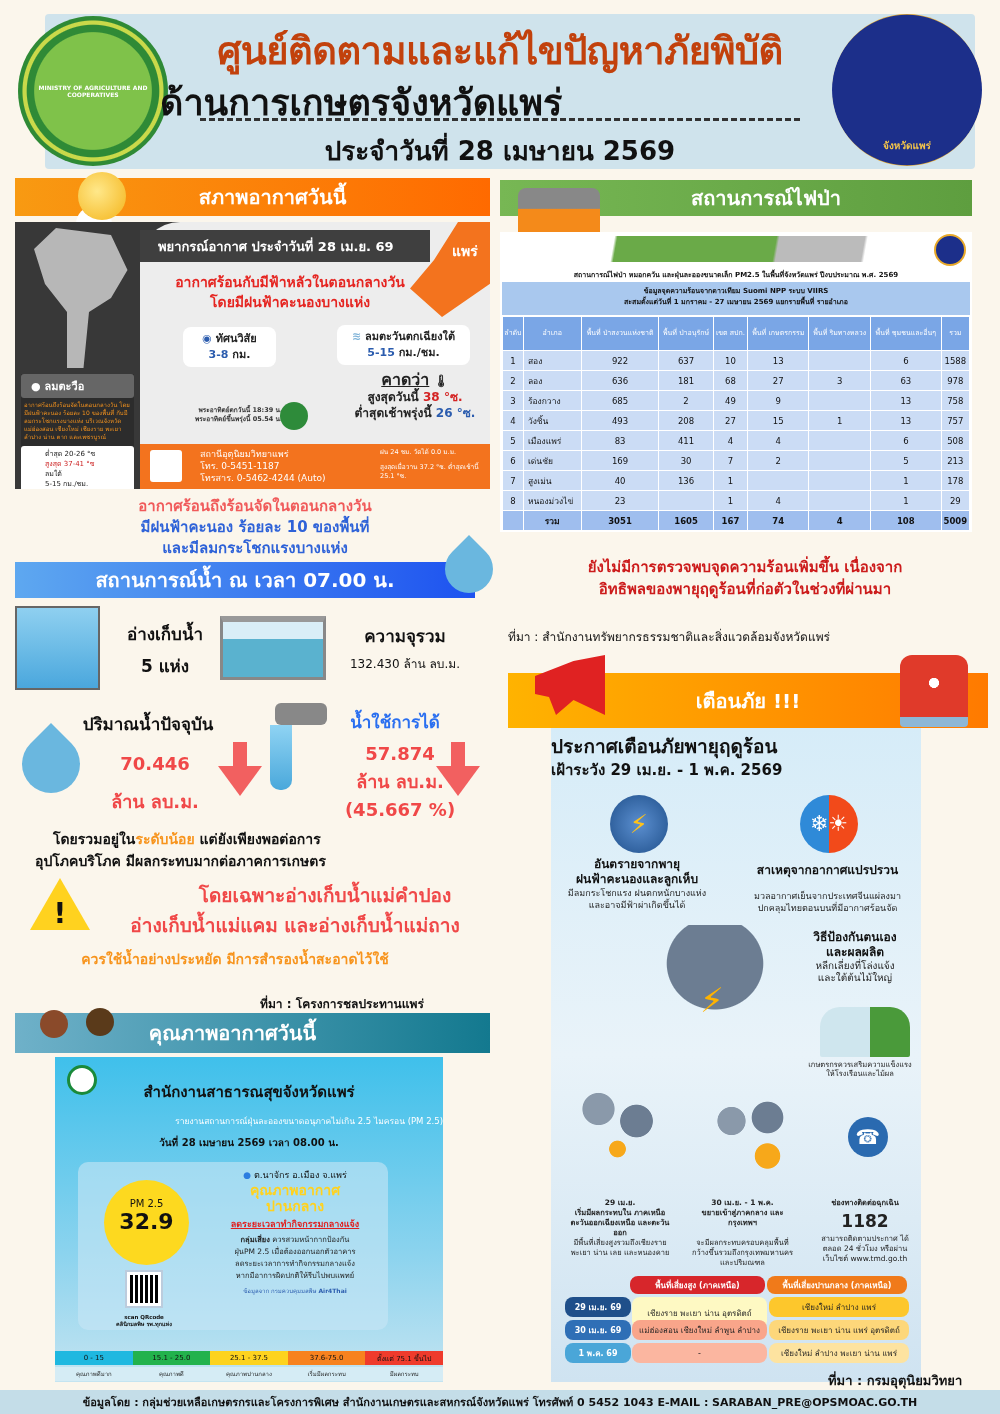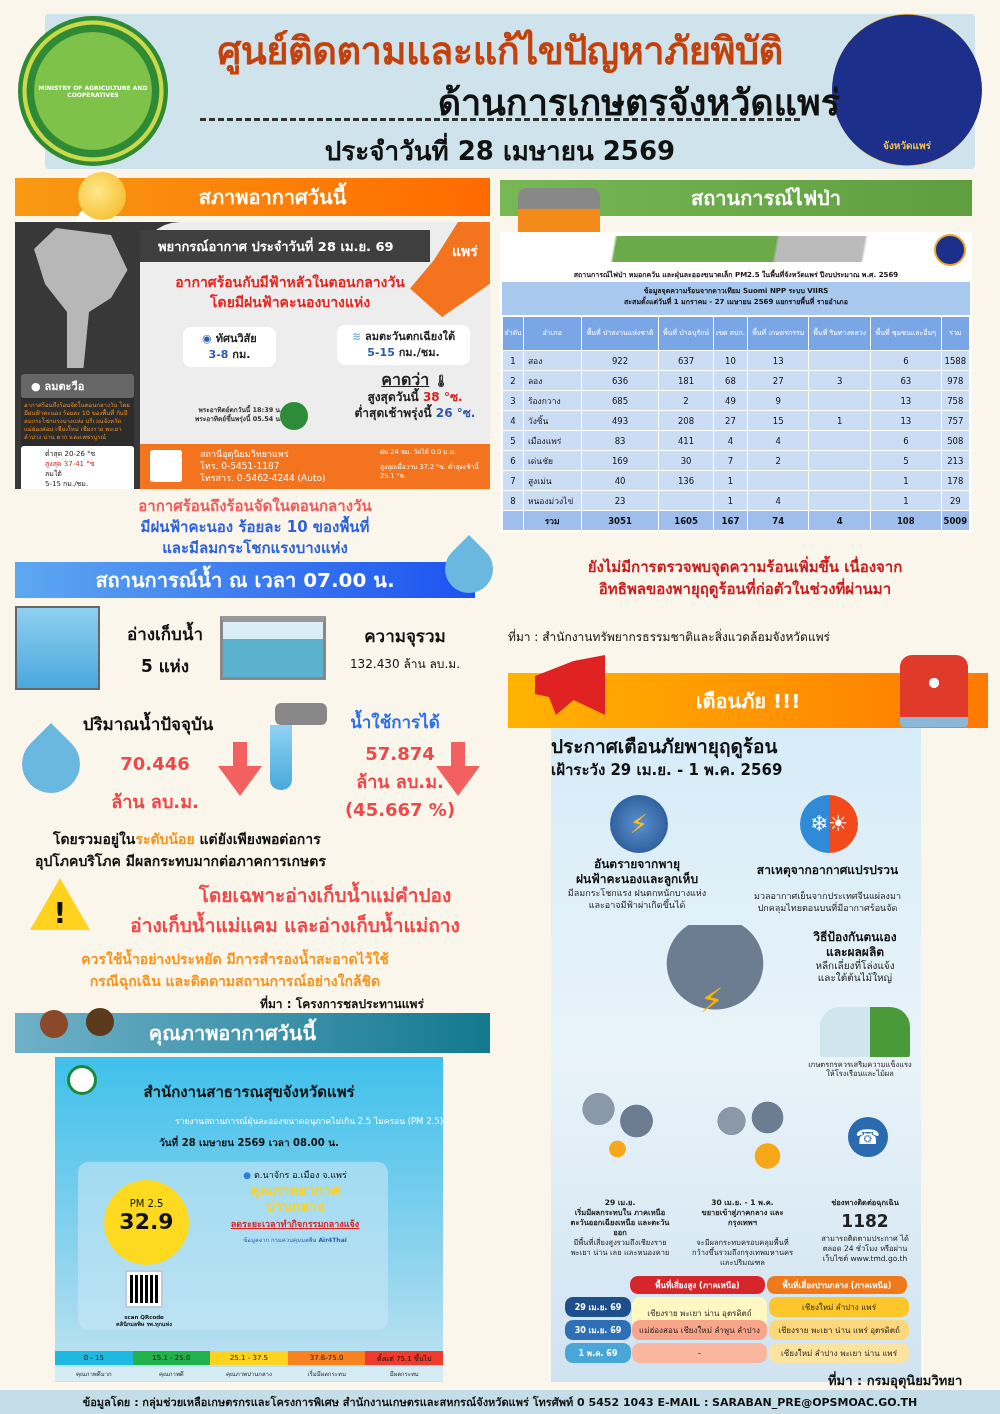--- a/index.html
+++ b/index.html
@@ -4,21 +4,21 @@
 <style>
 *{box-sizing:border-box;margin:0;padding:0}
 body{width:1000px;height:1414px;background:#fbf6ec;font-family:"DejaVu Sans",sans-serif;position:relative;overflow:hidden;color:#111}
 .abs{position:absolute}
 
 .hdr{left:45px;top:14px;width:930px;height:155px;background:#cfe3ec;border-radius:4px}
 .logo{border-radius:50%;display:flex;align-items:center;justify-content:center;text-align:center;font-size:9px;font-weight:bold}
 .logo-l{left:18px;top:16px;width:150px;height:150px;background:radial-gradient(circle,#7fc24a 0 55%,#2f8a36 56% 62%,#c9d94a 63% 66%,#2f8a36 67%);color:#fff}
 .logo-r{left:832px;top:14px;width:150px;height:152px;background:radial-gradient(circle,#1c2f8a 0 70%,#e8a92a 71% 76%,#1c2f8a 77%);color:#f3c44a}
 .title1{left:160px;top:20px;width:680px;text-align:center;font-size:38px;font-weight:bold;color:#c2410c;letter-spacing:-0.5px}
-.title2{left:160px;top:74px;width:680px;text-align:right;font-size:36px;font-weight:bold;color:#111}
+.title2{left:160px;top:74px;width:680px;text-align:left;font-size:36px;font-weight:bold;color:#111}
 .dash{left:200px;top:118px;width:600px;border-top:3px dashed #333}
 .title3{left:160px;top:130px;width:680px;text-align:center;font-size:26px;font-weight:bold;color:#111}
 
 .bar{color:#fff;font-size:20px;font-weight:bold;display:flex;align-items:center;justify-content:center}
 .bar-orange{left:15px;top:178px;width:475px;height:38px;background:linear-gradient(90deg,#f89a12,#ff6a00)}
 .bar-green{left:500px;top:180px;width:472px;height:36px;background:linear-gradient(90deg,#77b754,#5e9e3f)}
 .bar-blue{left:15px;top:562px;width:460px;height:36px;background:linear-gradient(90deg,#5ea8f0,#1d52f0)}
 .bar-teal{left:15px;top:1013px;width:475px;height:40px;background:linear-gradient(90deg,#6fb1c9,#13798f)}
 .bar-alert{left:508px;top:673px;width:480px;height:55px;background:linear-gradient(90deg,#ffb300,#ff7a00)}
 
@@ -208,21 +208,20 @@
   <div style="padding-left:18px"><span>โดยรวมอยู่ใน</span><span style="color:#f7941d">ระดับน้อย</span><span> แต่ยังเพียงพอต่อการ</span></div>
   <div>อุปโภคบริโภค มีผลกระทบมากต่อภาคการเกษตร</div>
 </div>
 <div class="abs warn">!</div>
 <div class="abs" style="left:95px;top:880px;width:400px;text-align:center;font-size:19px;font-weight:bold;color:#f04848;line-height:30px">
   <div style="padding-left:60px">โดยเฉพาะอ่างเก็บน้ำแม่คำปอง</div>
   <div>อ่างเก็บน้ำแม่แคม และอ่างเก็บน้ำแม่ถาง</div>
 </div>
 <div class="abs" style="left:25px;top:948px;width:420px;text-align:center;font-size:14px;font-weight:bold;color:#f7941d;line-height:22px">
   <div>ควรใช้น้ำอย่างประหยัด มีการสำรองน้ำสะอาดไว้ใช้</div>
-  <div>กรณีฉุกเฉิน และติดตามสถานการณ์อย่างใกล้ชิด</div>
 </div>
 <div class="abs src" style="left:260px;top:994px">ที่มา : โครงการชลประทานแพร่</div>
 
 <div class="abs bar bar-teal">
     <span style="margin-left:-40px">คุณภาพอากาศวันนี้</span>
   </div>
 <div class="abs kids" style="left:40px;top:1010px;width:28px;height:28px;background:#8a4a2a"></div>
 <div class="abs kids" style="left:86px;top:1008px;width:28px;height:28px;background:#5a3a1a"></div>
 <div class="abs airbox"></div>
 <div class="abs" style="left:67px;top:1065px;width:30px;height:30px;border-radius:50%;background:#fff;border:3px solid #1a8a3a"></div>
@@ -237,20 +236,26 @@
 <div class="abs qr"></div>
 <div class="abs" style="left:104px;top:1314px;width:80px;text-align:center;font-size:5.5px;line-height:7px;font-weight:bold">
   <div>scan QRcode</div>
   <div>คลินิกมลพิษ รพ.ทุกแห่ง</div>
 </div>
 <div class="abs" style="left:200px;top:1168px;width:190px;text-align:center">
   <div style="font-size:9px"><span style="color:#2b7de0">●</span> <span>ต.นาจักร อ.เมือง จ.แพร่</span></div>
   <div style="font-size:14px;font-weight:bold;color:#ffd21f;line-height:16px">คุณภาพอากาศ</div>
   <div style="font-size:14px;font-weight:bold;color:#ffd21f;line-height:16px">ปานกลาง</div>
   <div style="font-size:9px;font-weight:bold;color:#e02020;text-decoration:underline;margin-top:3px">ลดระยะเวลาทำกิจกรรมกลางแจ้ง</div>
+  <div style="font-size:7.5px;line-height:12px;margin-top:3px;color:#222">
+    <div><b>กลุ่มเสี่ยง</b><span> ควรสวมหน้ากากป้องกัน</span></div>
+    <div>ฝุ่นPM 2.5 เมื่อต้องออกนอกตัวอาคาร</div>
+    <div>ลดระยะเวลาการทำกิจกรรมกลางแจ้ง</div>
+    <div>หากมีอาการผิดปกติให้รีบไปพบแพทย์</div>
+  </div>
   <div style="font-size:6px;color:#2b5cae;margin-top:4px"><span>ข้อมูลจาก กรมควบคุมมลพิษ</span> <b>Air4Thai</b></div>
 </div>
 <div id="pmscale">
     <div class="scale" style="left: 55px; width: 77.6px; background: rgb(31, 184, 224);">0 - 15</div>
     <div class="scalelab" style="left: 55px; width: 77.6px; background: rgb(213, 236, 245);">คุณภาพดีมาก</div>
     <div class="scale" style="left: 132.6px; width: 77.6px; background: rgb(34, 178, 76);">15.1 - 25.0</div>
     <div class="scalelab" style="left: 132.6px; width: 77.6px; background: rgb(213, 236, 245);">คุณภาพดี</div>
     <div class="scale" style="left: 210.2px; width: 77.6px; background: rgb(253, 211, 31);">25.1 - 37.5</div>
     <div class="scalelab" style="left: 210.2px; width: 77.6px; background: rgb(213, 236, 245);">คุณภาพปานกลาง</div>
     <div class="scale" style="left: 287.8px; width: 77.6px; background: rgb(247, 130, 31);">37.6-75.0</div>

